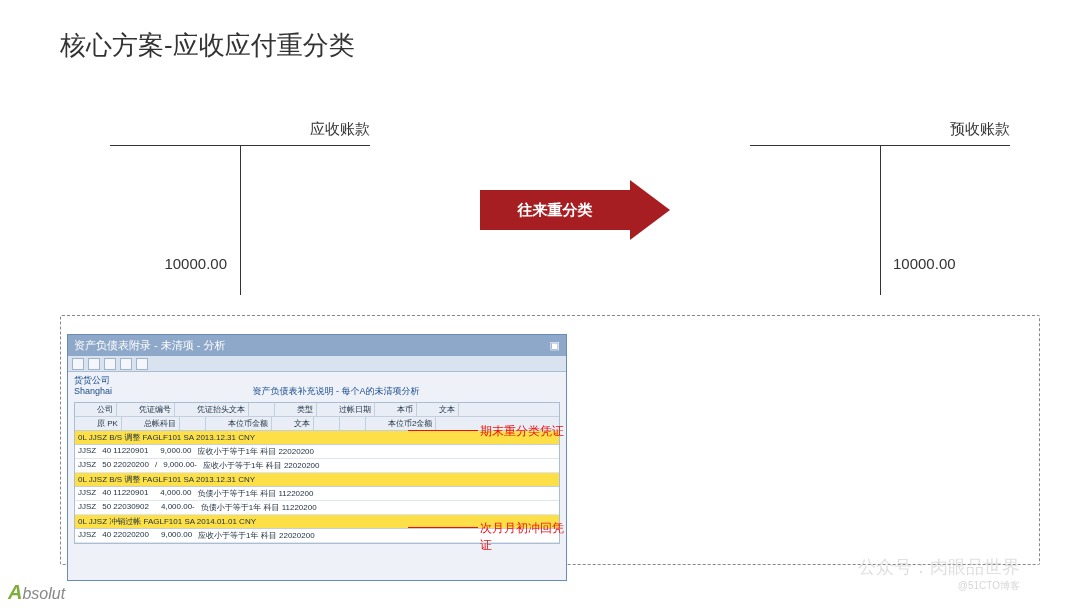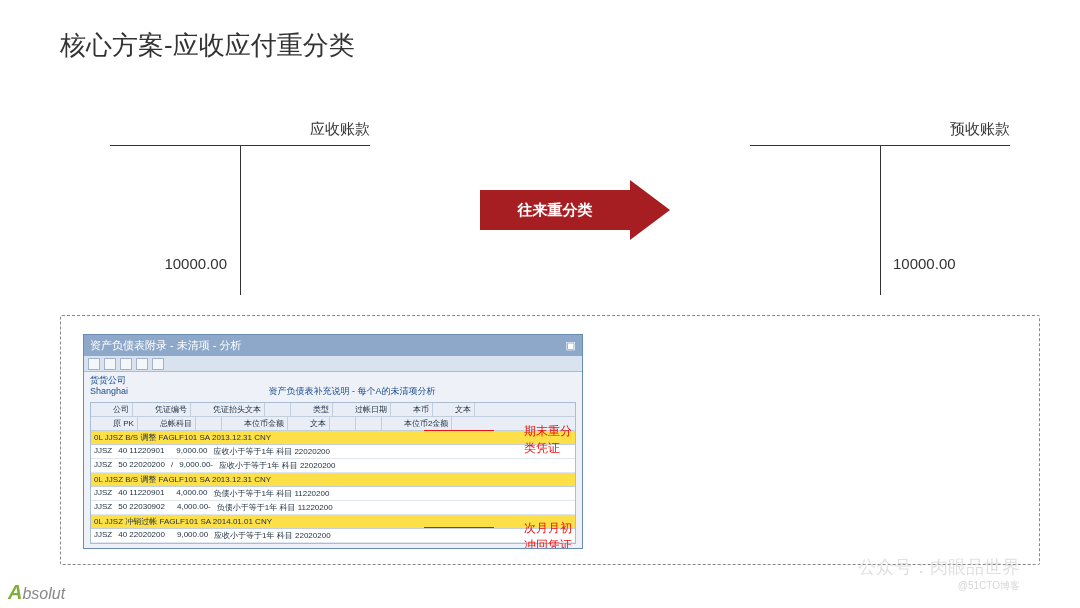--- a/index.html
+++ b/index.html
@@ -12,32 +12,32 @@
     .t-shape { position: relative; height: 150px; }
     .t-shape::before { content: ""; position: absolute; top: 0; left: 0; right: 0; height: 1px; background: #333; }
     .t-shape::after { content: ""; position: absolute; top: 0; bottom: 0; left: 50%; width: 1px; background: #333; }
     .t-value { position: absolute; top: 110px; right: 55%; font-size: 15px; color: #333; }
     .t-value.right-side { left: 55%; right: auto; }
     .arrow-wrap { position: absolute; left: 480px; top: 180px; width: 190px; height: 60px; }
     .arrow-body { position: absolute; left: 0; top: 10px; width: 150px; height: 40px; background: #a61e22; display:flex; align-items:center; justify-content:center; }
     .arrow-head { position: absolute; left: 150px; top: 0; width: 0; height: 0; border-top: 30px solid transparent; border-bottom: 30px solid transparent; border-left: 40px solid #a61e22; }
     .arrow-text { color:#fff; font-size:15px; font-weight:bold; }
     .dashed-wrap { position: absolute; left: 60px; top: 315px; right: 40px; border: 1.5px dashed #888; border-radius: 2px; height: 250px; }
-    .sap-panel { position: absolute; left: 22px; top: 18px; width: 500px; height: 215px; border: 1px solid #6a8bb5; background: #eef2f8; font-size: 9px; color: #234; overflow: hidden; }
+    .sap-panel { position: absolute; left: 6px; top: 18px; width: 500px; height: 247px; border: 1px solid #6a8bb5; background: #eef2f8; font-size: 9px; color: #234; overflow: hidden; }
     .sap-titlebar { background: #8da8c9; color: #fff; padding: 3px 6px; font-size: 11px; display:flex; justify-content:space-between; align-items:center; }
     .sap-toolbar { background: #d9e2ef; height: 16px; border-bottom: 1px solid #a9bdd4; display:flex; align-items:center; gap:4px; padding:0 4px; }
     .tb-btn { width:12px; height:12px; background:#f4f6fa; border:1px solid #9fb3cb; }
     .sap-meta { padding: 3px 6px; color: #1a4b8c; line-height: 1.2; }
     .sap-grid { margin: 2px 6px 0; border: 1px solid #a9bdd4; background: #fff; }
     .sap-hdr { display:flex; background:#e9eef6; border-bottom:1px solid #c2cfdf; }
     .sap-hdr span { padding: 1px 3px; border-right: 1px solid #c2cfdf; white-space: nowrap; font-size:8px;margin-left:19px; }
     .sap-group { background: #fde047; border-bottom:1px solid #c2cfdf; padding:1px 3px; font-size:8px; }
     .sap-row { display:flex; border-bottom:1px solid #e0e6ee; font-size:8px; }
     .sap-row span { padding:1px 3px; white-space:nowrap; }
-    .annot-red { position:absolute; color:#e11; font-size:12px;margin-left:28px; }
+    .annot-red { position:absolute; color:#e11; font-size:12px; }
     .annot-line { position:absolute; height:1px; background:#e11; }
     .footer-logo { position: absolute; left: 8px; bottom: 4px; font-size: 16px; font-style: italic; color: #888; }
     .footer-logo .a { color: #7daf3a; font-weight: bold; font-style: italic; font-size:20px; }
     .watermark { position: absolute; right: 60px; bottom: 15px; color: #bbb; font-size: 18px; opacity:.45; }
     .watermark small { font-size: 10px; display:block; text-align:right; color:#999; opacity:.9;}
   </style>
 </head>
 <body>
 
 <div class="title">核心方案-应收应付重分类</div>

